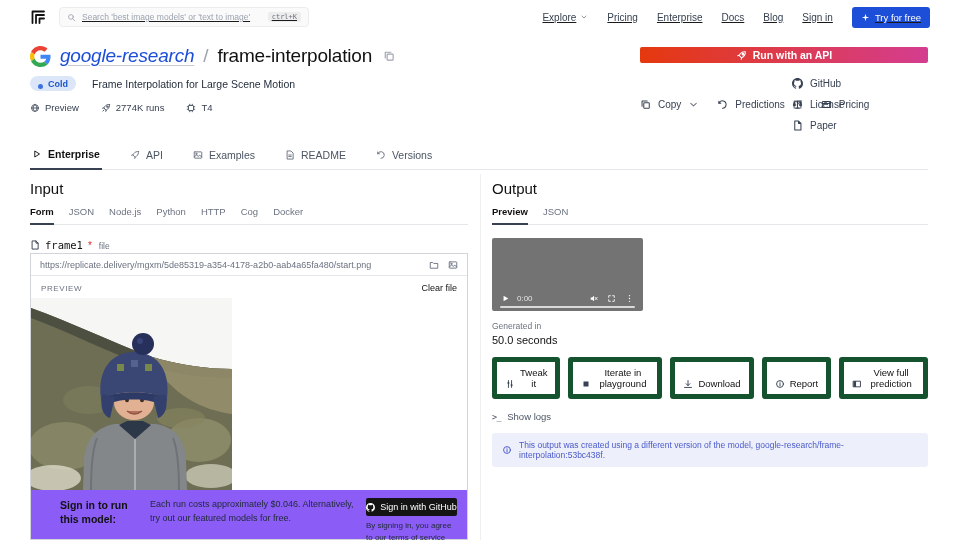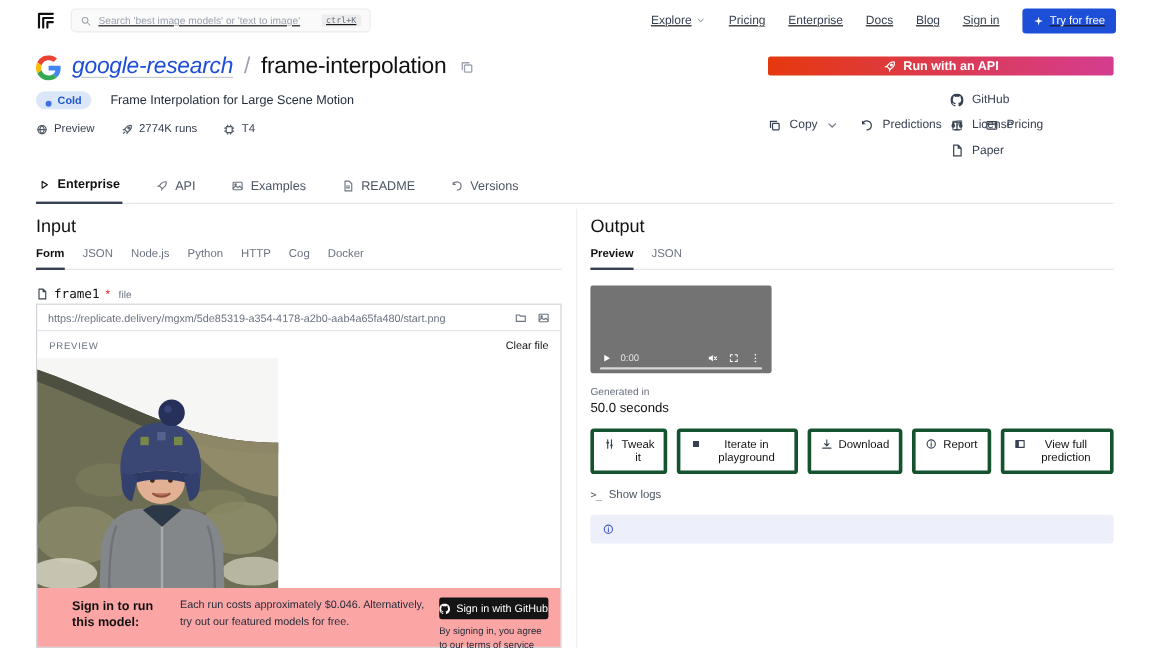--- a/index.html
+++ b/index.html
@@ -93,21 +93,21 @@
   
   .player { margin-top:13px; width:151px; height:73px; background:#737373; border-radius:2px; position:relative; color:#fff; }
   .controls { position:absolute; left:0; right:0; bottom:8px; display:flex; align-items:center; padding:0 9px; gap:7px; }
   .controls .ic { width:9px; height:9px; cursor:pointer; }
   .time { font-size:8px; color:#e5e5e5; }
   .ctrl-right { margin-left:auto; display:flex; gap:9px; align-items:center; }
   .progress { position:absolute; left:8px; right:8px; bottom:3px; height:2px; background:#d9d9d9; border-radius:1px; cursor:pointer; }
   .gen-label { margin-top:10px; font-size:8.5px; color:#6b7280; }
   .gen-value { margin-top:3px; font-size:11px; color:#111; }
   .actions { margin-top:11px; display:flex; gap:8px; }
-  .abtn { display:flex; align-items:flex-start; gap:5px; border:3px solid #14532d; border-radius:3px; background:#fff; padding:5px 8px; font-size:9.5px; color:#111; }
+  .abtn { display:flex; align-items:flex-end; gap:5px; border:5px solid #14532d; border-radius:3px; background:#fff; padding:5px 8px; font-size:9.5px; color:#111; }
   .abtn .ic { width:10px; height:10px; color:#374151; }
   .show-logs { margin-top:12px; display:flex; gap:6px; font-size:9.5px; color:#4b5563; align-items:center; cursor:pointer; }
   .prompt { font-size:8.5px; letter-spacing:-.5px; }
   .banner { margin-top:11px; border-radius:3px; padding:7px 10px; font-size:8.5px; display:flex; gap:7px; align-items:center; }
   .banner .ic { width:10px; height:10px; }
   .divider { position:absolute; left:480px; top:174px; bottom:0; width:1px; background:#efefef; }
 </style>
 </head>
 <body>
 
@@ -371,21 +371,21 @@
       <path d="M70 101 C82 92 124 92 136 101 L134 109 C122 99 84 99 72 109 Z" fill="#2d3a66"></path>
       <path d="M72 96 C68 108 72 118 79 120 L84 99 Z" fill="#33406e"></path>
       <path d="M134 96 C138 108 134 118 127 120 L122 99 Z" fill="#33406e"></path>
       <rect x="86" y="66" width="7" height="7" fill="#7f8f45" opacity=".9"></rect>
       <rect x="100" y="62" width="7" height="7" fill="#55628e"></rect>
       <rect x="114" y="66" width="7" height="7" fill="#7f8f45" opacity=".9"></rect>
       <circle cx="112" cy="46" r="11" fill="#27305a"></circle>
       <circle cx="109" cy="43" r="3" fill="#3d4a7e" opacity=".8"></circle>
     </svg>
 
-    <div class="signin" id="signin-bar" style="background: #fca5a5; padding-left: 29px;">
+    <div class="signin" id="signin-bar" style="background: #8b5cf6; padding-left: 29px;">
       <div class="si-lead">Sign in to run this model:</div>
       <div class="si-mid"><span class="u">Each run costs approximately $0.046</span><span>. </span><span>Alternatively, try out our </span><span class="u">featured models</span><span> for free.</span></div>
       <div class="si-right">
         <button class="gh-btn">
           <svg class="ic fill" viewBox="0 0 16 16">
               <path d="M8 0C3.58 0 0 3.58 0 8c0 3.54 2.29 6.53 5.47 7.59.4.07.55-.17.55-.38 0-.19-.01-.82-.01-1.49-2.01.37-2.53-.49-2.69-.94-.09-.23-.48-.94-.82-1.13-.28-.15-.68-.52-.01-.53.63-.01 1.08.58 1.23.82.72 1.21 1.87.87 2.33.66.07-.52.28-.87.51-1.07-1.78-.2-3.64-.89-3.64-3.95 0-.87.31-1.59.82-2.15-.08-.2-.36-1.02.08-2.12 0 0 .67-.21 2.2.82.64-.18 1.32-.27 2-.27s1.36.09 2 .27c1.53-1.04 2.2-.82 2.2-.82.44 1.1.16 1.92.08 2.12.51.56.82 1.27.82 2.15 0 3.07-1.87 3.75-3.65 3.95.29.25.54.73.54 1.48 0 1.07-.01 1.93-.01 2.2 0 .21.15.46.55.38A8.01 8.01 0 0 0 16 8c0-4.42-3.58-8-8-8z"></path>
             </svg>
           <span>Sign in with GitHub</span>
         </button>
         <div class="terms"><span>By signing in, you agree to our </span><span class="u">terms of service</span><span> and </span><span class="u">privacy policy</span></div>
@@ -468,14 +468,15 @@
   <div class="show-logs">
     <span class="prompt mono">&gt;_</span>
     <span>Show logs</span>
   </div>
 
   <div class="banner" id="version-banner" style="background: rgb(237, 239, 250); color: rgb(74, 90, 203);">
     <svg class="ic" viewBox="0 0 16 16">
         <circle cx="8" cy="8" r="5.5"></circle>
         <path d="M8 7.2V11M8 5v.2"></path>
       </svg>
+    <span><span>This output was created using a different version of the model, </span><span class="u">google-research/frame-interpolation:53bc438f</span><span>.</span></span>
   </div>
 </section>
 
 </body></html>

